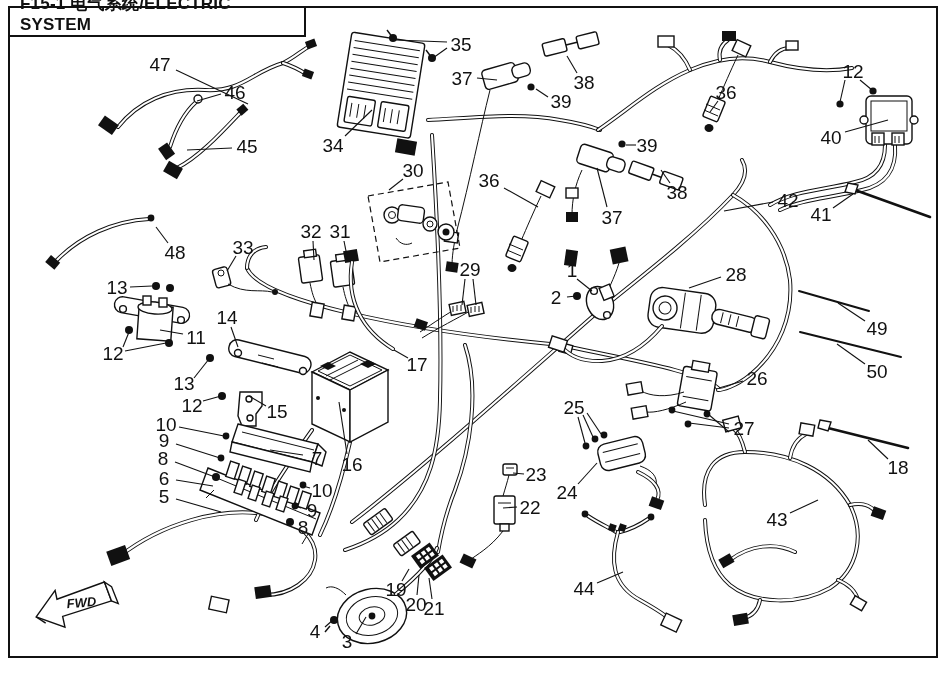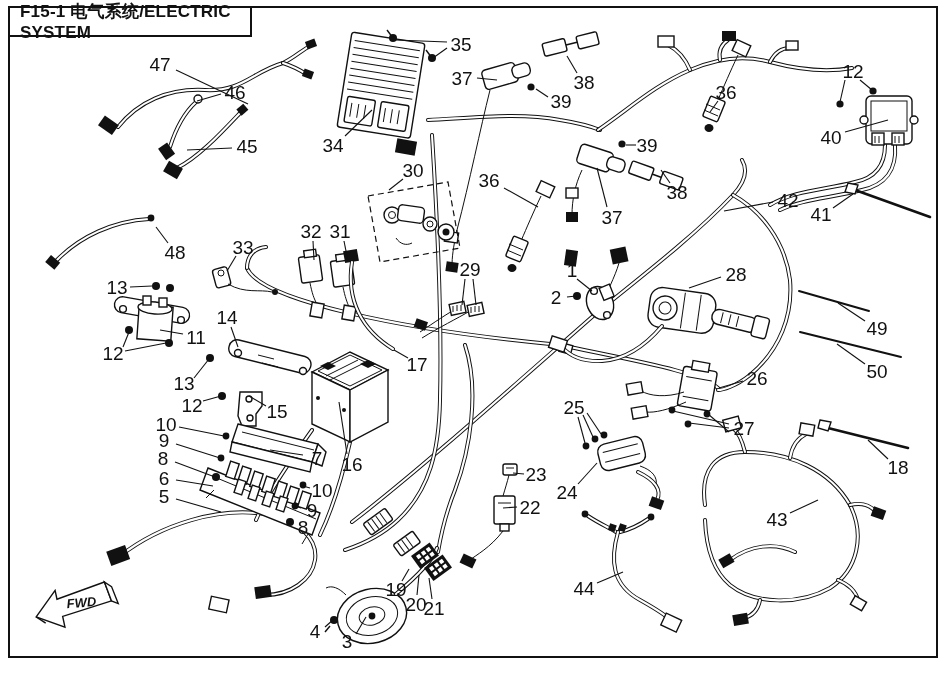--- a/index.html
+++ b/index.html
@@ -5,23 +5,23 @@
   html,body { margin:0; padding:0; background:#fff; }
   .page {
     position:relative; width:950px; height:673px; background:#fff;
     font-family:"Liberation Sans", sans-serif; overflow:hidden;
   }
   .frame {
     position:absolute; left:8px; top:6px; width:930px; height:652px;
     border:2px solid #111; box-sizing:border-box;
   }
   .title-box {
-    position:absolute; left:8px; top:6px; width:244px; height:31px;
+    position:absolute; left:8px; top:6px; width:298px; height:31px;
     border:2px solid #111; box-sizing:border-box; background:#fff;
-    display:flex; align-items:center; padding-left:10px;
+    display:flex; align-items:flex-end; padding-left:10px;
     font-size:17px; font-weight:bold; color:#111; letter-spacing:0.2px;
     z-index:3;
   }
   svg.canvas { position:absolute; left:0; top:0; z-index:2; }
   .ln  { fill:none;  stroke:#111; stroke-width:1.4; }
   .fw  { fill:#fff;  stroke:#111; stroke-width:1.4; }
   .fd  { fill:#111;  stroke:none; }
   .thin{ fill:none;  stroke:#111; stroke-width:1; }
   .wire      { fill:none; stroke:#111; stroke-width:4;   stroke-linecap:round; }
   .wire-core { fill:none; stroke:#fff; stroke-width:2.1; stroke-linecap:round; }

